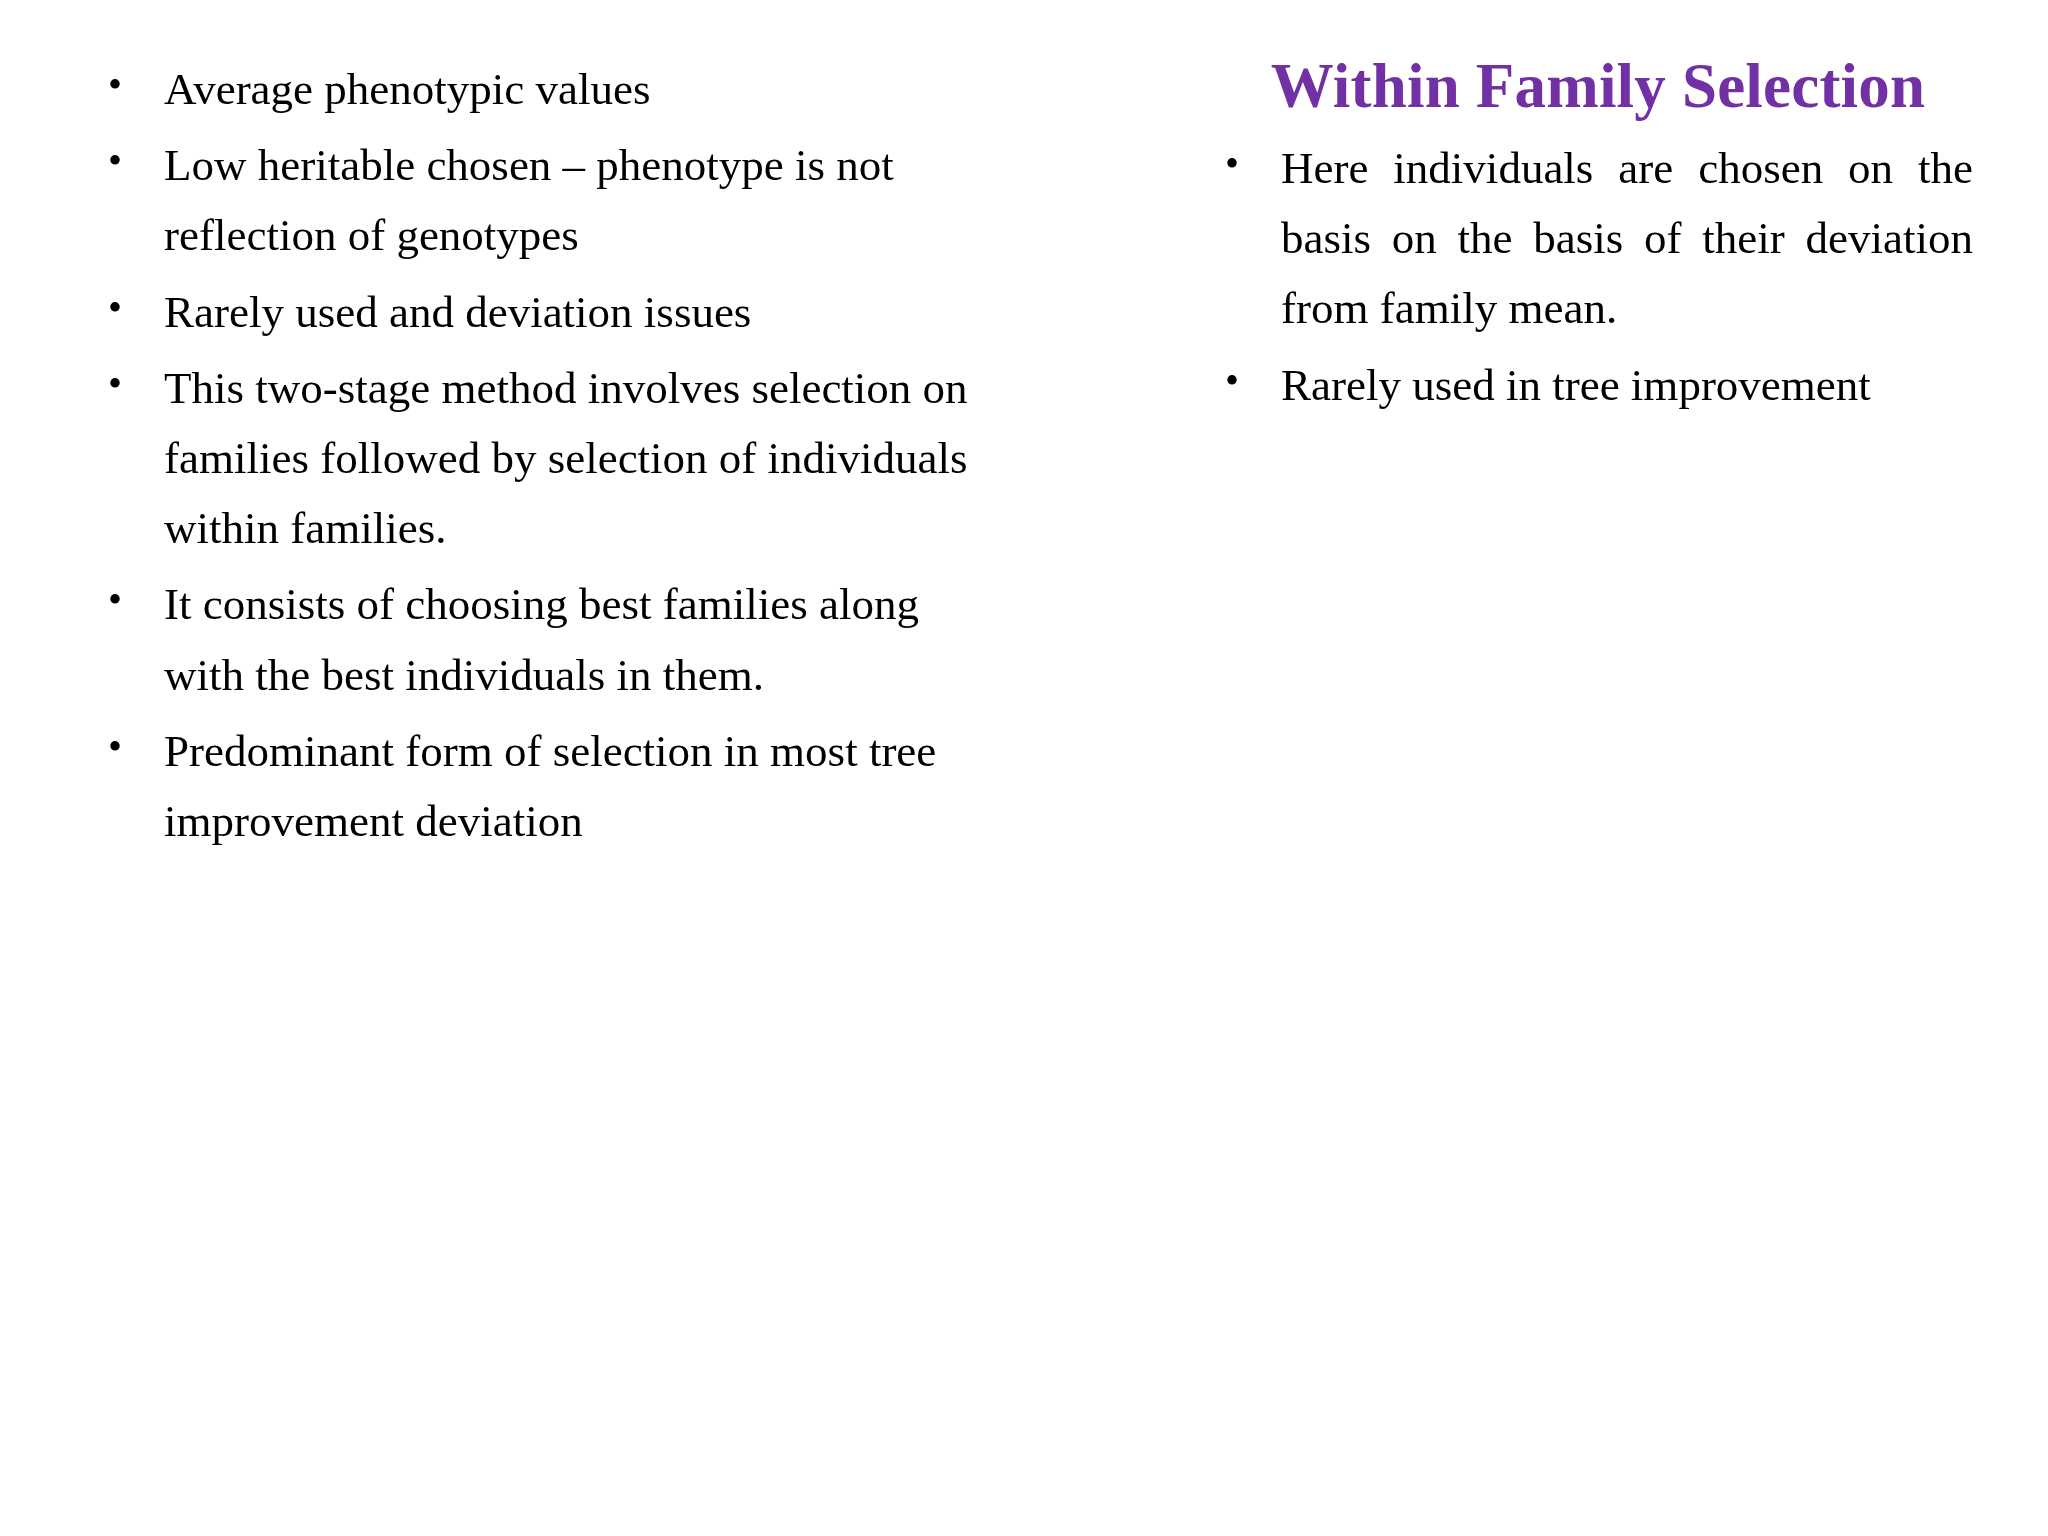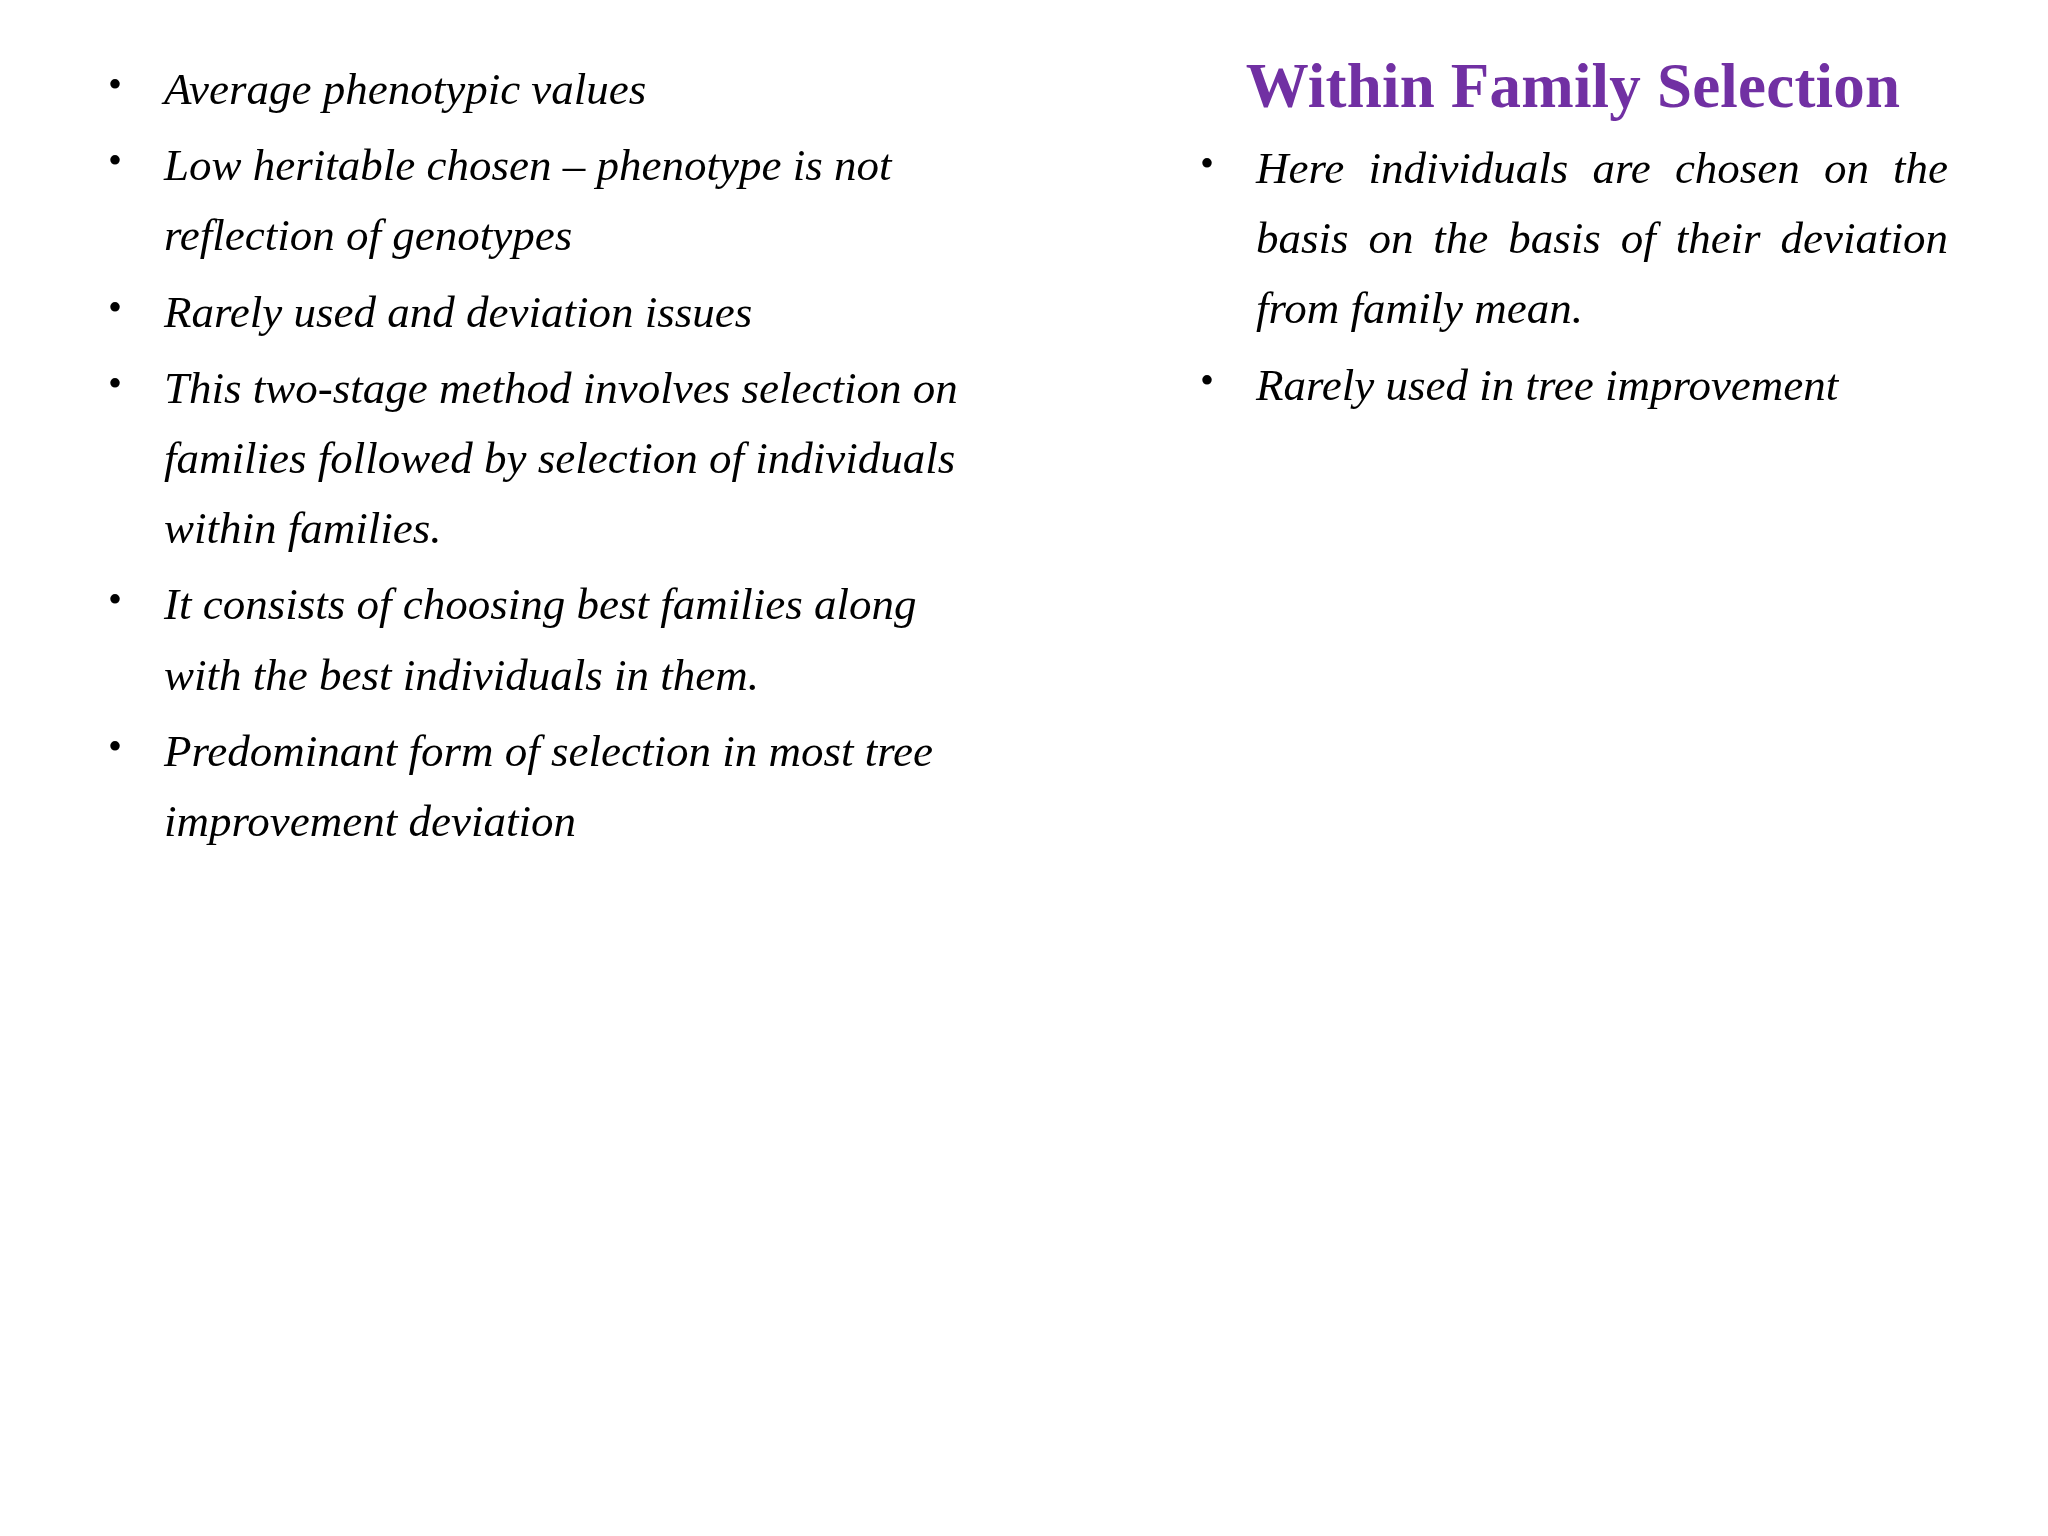--- a/index.html
+++ b/index.html
@@ -24,21 +24,21 @@
 
   
   .col-left {
     position: absolute;
     left: 96px;
     top: 54px;
     width: 880px;
   }
   .col-right {
     position: absolute;
-    left: 1188px;
+    left: 1213px;
     top: 50px;
     width: 760px;
   }
 
   
   .heading {
     color: #7130a3;
     font-weight: bold;
     text-align: center;
     line-height: 1.16;
@@ -75,21 +75,20 @@
   }
   ul.bullets > li .dot {
     position: absolute;
     left: 12px;
     top: 0;
     font-size: 40px;
     line-height: 1.56;
   }
   ul.bullets > li .txt {
     display: block;
-    font-style: italic;
   }
 
   
   .list-a > li { font-size: 45px; line-height: 1.555; margin-bottom: 4px; }
   .list-b > li { font-size: 44px; line-height: 1.55; margin-bottom: 2px; }
   .list-right > li { font-size: 45px; line-height: 1.56; margin-bottom: 6px; }
   .list-right > li .txt { text-align: justify; text-align-last: left; }
   .list-right > li.justify-all .txt { text-align: justify; }
 </style>
 </head>

